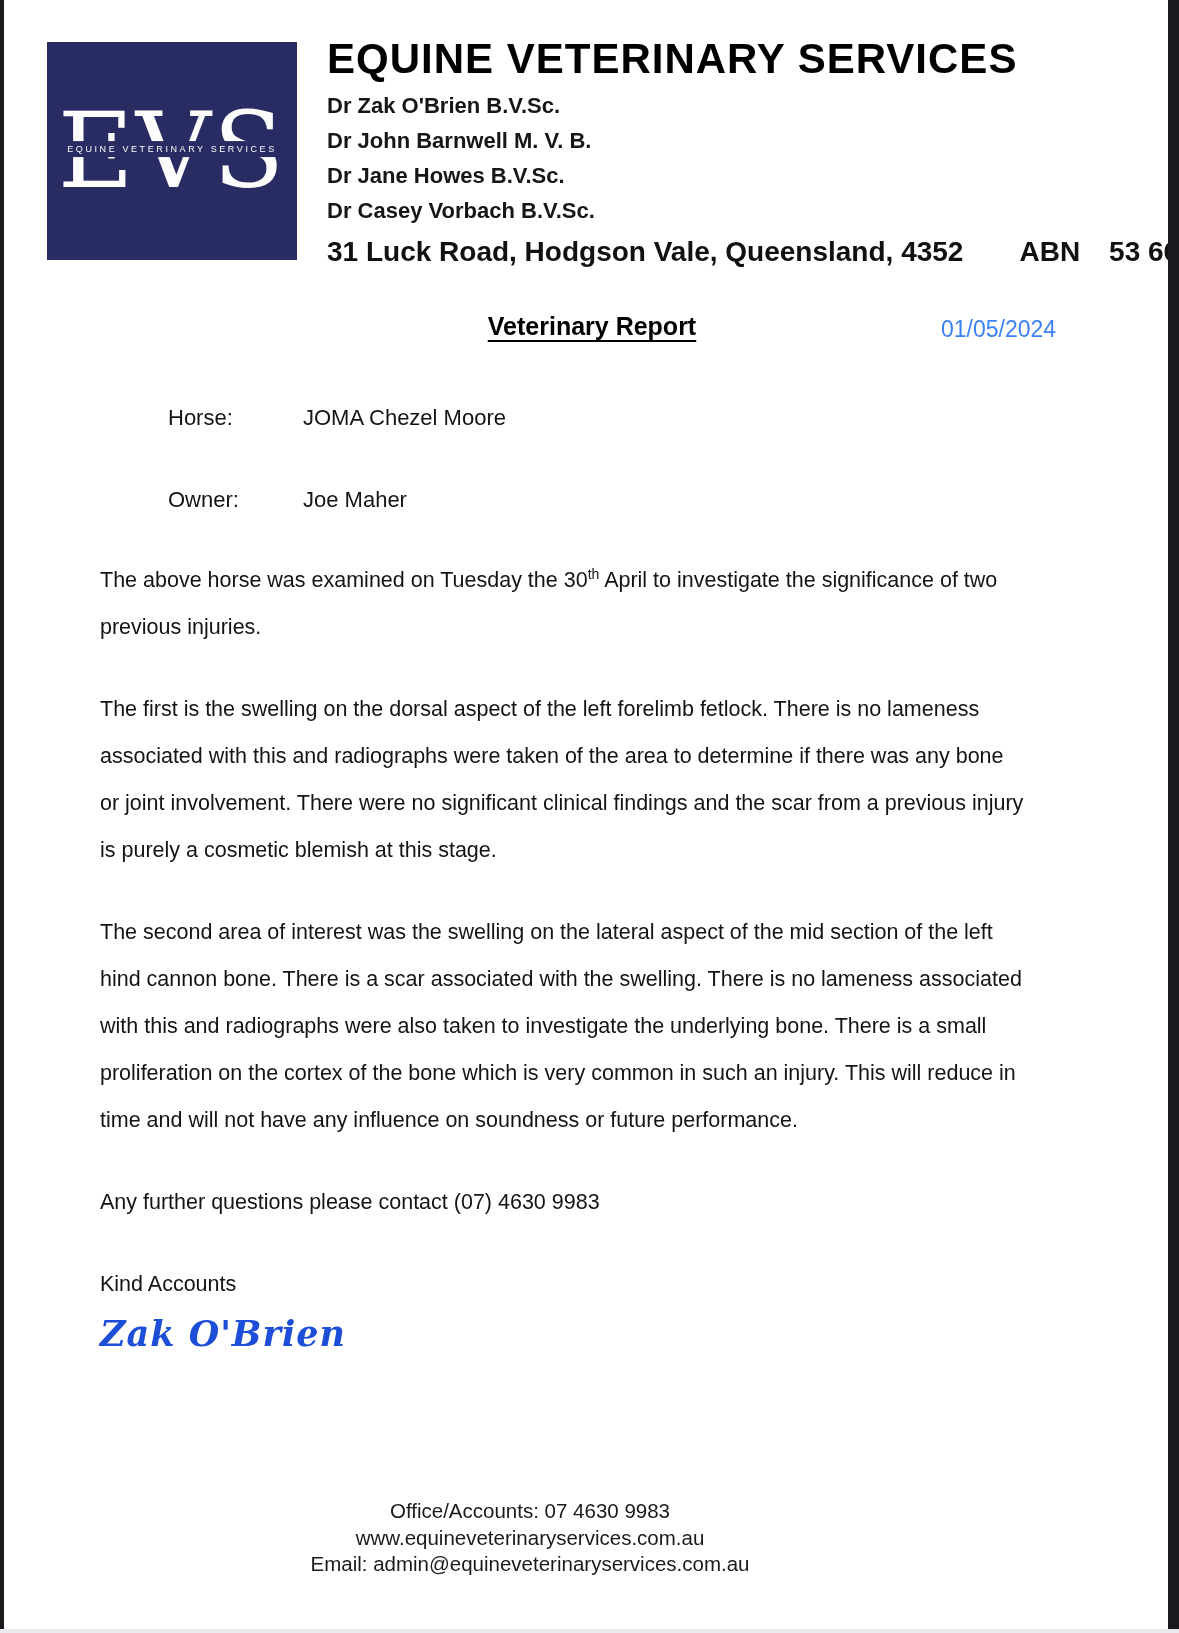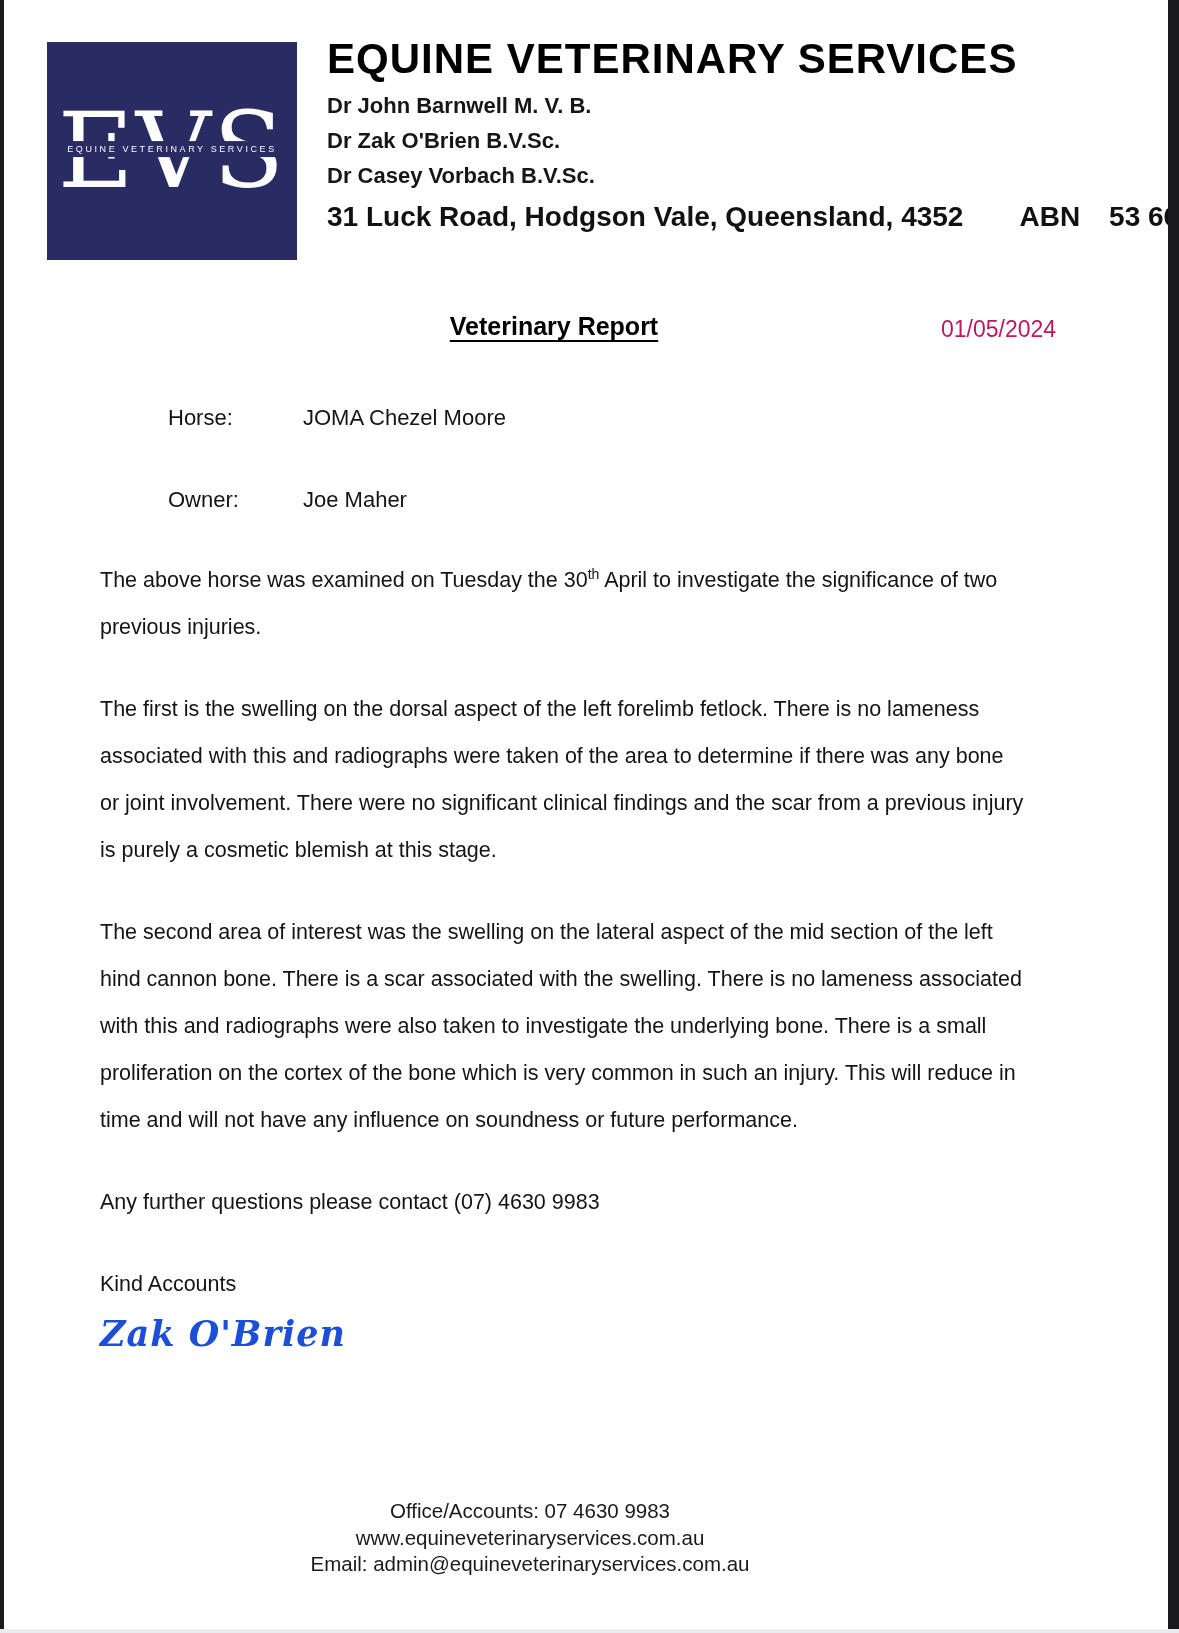--- a/index.html
+++ b/index.html
@@ -38,26 +38,26 @@
   .practice-title{
     font-size:42px;font-weight:900;letter-spacing:1px;color:#000;
     white-space:nowrap;line-height:1.1;
   }
   .doctor-line{font-size:22px;font-weight:600;color:#161616;margin-top:12px;line-height:23px;}
   .address-line{margin-top:14px;font-size:28px;font-weight:700;color:#111;white-space:nowrap;}
   .abn-label{margin-left:56px;}
   .abn-value{margin-left:29px;}
 
   
-  .report-title-wrap{position:absolute;left:0;top:312px;width:1100px;text-align:center;}
+  .report-title-wrap{position:absolute;left:0;top:312px;width:1100px;text-align:center;padding-left:38px;}
   .report-title{
     font-size:25px;font-weight:700;color:#000;
     text-decoration:underline;text-decoration-thickness:2px;text-underline-offset:5px;
   }
-  .report-date{position:absolute;left:937px;top:316px;font-size:23px;color:#be185d;}
+  .report-date{position:absolute;left:937px;top:316px;font-size:23px;color:#3b82f6;}
 
   
   .field-row{position:absolute;left:164px;font-size:22px;color:#141414;}
   .field-row.horse{top:405px;}
   .field-row.owner{top:487px;}
   .field-label{font-weight:400;display:inline-block;width:135px;}
   .field-value{font-weight:400;}
 
   
   .body-text{position:absolute;left:96px;top:557px;width:928px;font-size:21.5px;line-height:47px;color:#141414;}
@@ -87,22 +87,23 @@
 
     <div class="logo">
       <div class="logo-inner">
         <div class="logo-monogram">EVS</div>
         <div class="logo-band">EQUINE VETERINARY SERVICES</div>
       </div>
     </div>
 
     <div class="header-text">
       <div class="practice-title">EQUINE VETERINARY SERVICES</div>
+      <div class="doctor-line">Dr Zak O'Brien B.V.Sc.</div>
       <div class="doctor-line">Dr John Barnwell M. V. B.</div>
-      <div class="doctor-line">Dr Zak O'Brien B.V.Sc.</div>
+      <div class="doctor-line">Dr Jane Howes B.V.Sc.</div>
       <div class="doctor-line">Dr Casey Vorbach B.V.Sc.</div>
       <div class="address-line">
         <span>31 Luck Road, Hodgson Vale, Queensland, 4352</span><span class="abn-label">ABN</span><span class="abn-value">53 660 889 636</span>
       </div>
     </div>
 
     <div class="report-title-wrap">
       <span class="report-title">Veterinary Report</span>
     </div>
     <div class="report-date">01/05/2024</div>

